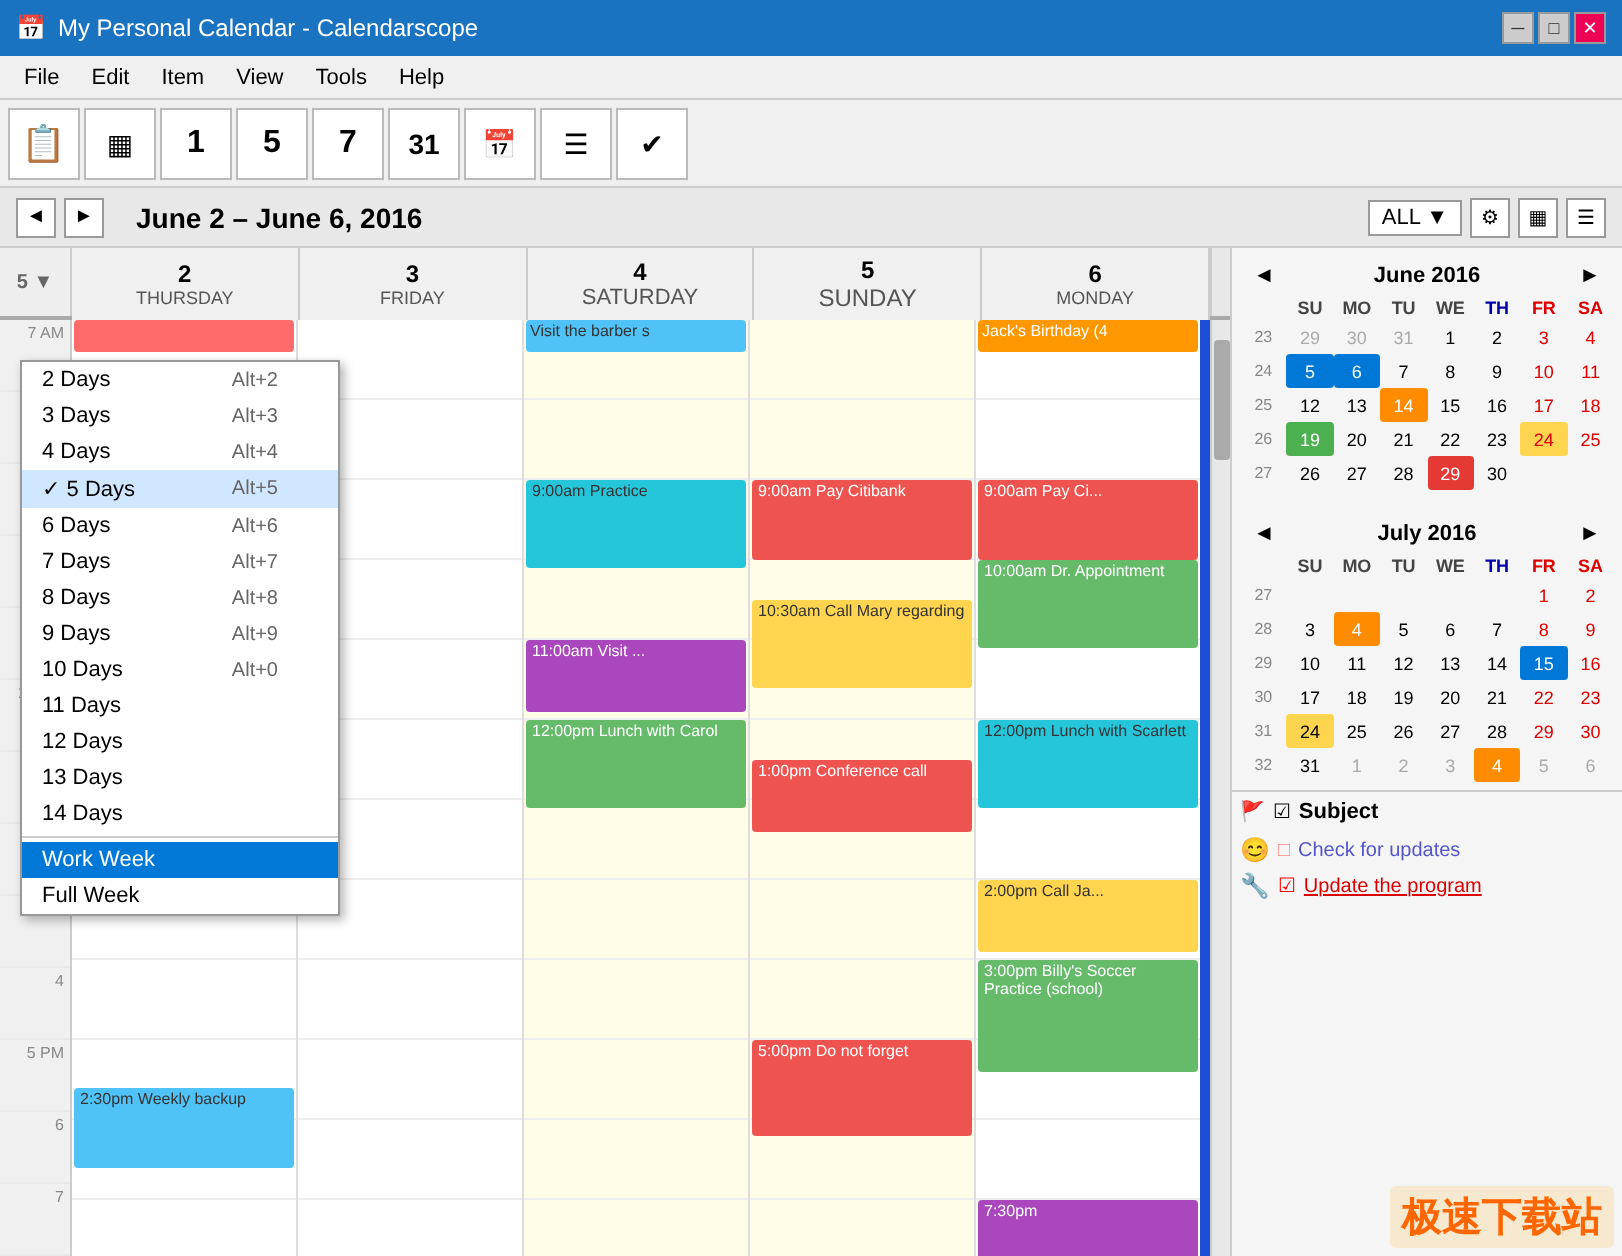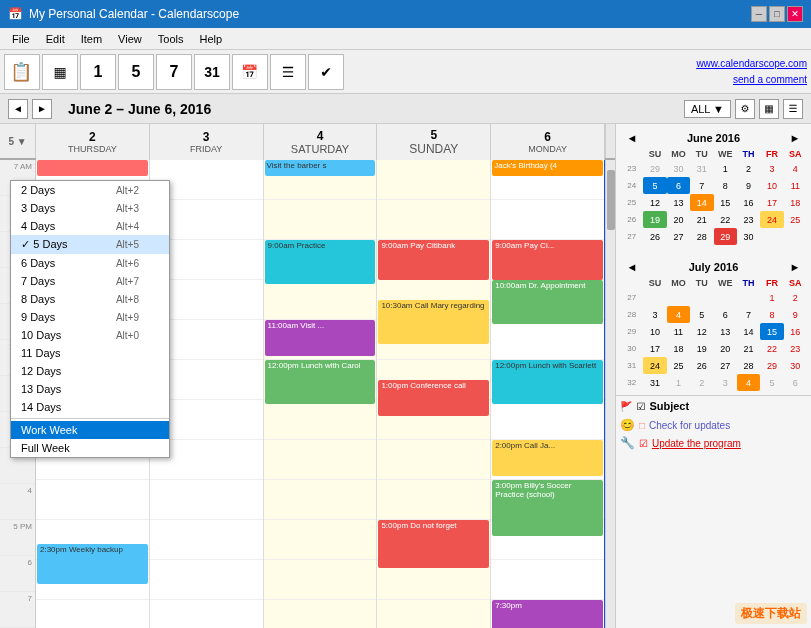--- a/index.html
+++ b/index.html
@@ -52,21 +52,21 @@
     .mini-cal { padding: 4px; }
     .mini-cal-header { display: flex; align-items: center; justify-content: space-between; padding: 2px 4px; font-size: 11px; font-weight: bold; }
     .mini-cal-nav { cursor: pointer; font-size: 11px; width: 16px; height: 16px; display: flex; align-items: center; justify-content: center; }
     .mini-cal-grid { width: 100%; }
     .mini-cal-grid th { font-size: 9px; text-align: center; padding: 1px; color: #444; }
     .mini-cal-grid td { font-size: 9px; text-align: center; padding: 1px 2px; cursor: pointer; width: 22px; height: 17px; }
 
     .tasks-panel { border-top: 1px solid #ccc; padding: 4px; flex: 1; font-size: 10px; }
 
     
-    .watermark { position: absolute; bottom: 4px; right: 4px; font-size: 12px; font-weight: bold; color: #ff6600; background: rgba(255,165,0,0.15); padding: 2px 6px; border-radius: 3px; z-index: 10; }
+    .watermark { position: absolute; bottom: 4px; right: 4px; font-size: 20px; font-weight: bold; color: #ff6600; background: rgba(255,165,0,0.15); padding: 2px 6px; border-radius: 3px; z-index: 10; }
 
     
     .days-header-row { display: flex; border-bottom: 1px solid #999; }
     .wk-cell { width: 36px; border-right: 1px solid #ccc; background: #f0f0f0; display: flex; align-items: center; justify-content: center; font-size: 9px; color: #666; }
     .day-header-cell { flex: 1; border-right: 1px solid #ccc; background: #f0f0f0; display: flex; flex-direction: column; align-items: center; justify-content: center; height: 36px; }
 
     .grid-body { display: flex; flex: 1; overflow: hidden; }
     .time-labels { width: 36px; display: flex; flex-direction: column; }
   </style>
 </head>
@@ -115,24 +115,20 @@
   <div class="toolbar-btn">
     <span>📅</span>
   </div>
   <div class="toolbar-btn">
     <span>☰</span>
   </div>
   <div class="toolbar-btn">
     <span>✔</span>
   </div>
   <div class="toolbar-spacer"></div>
-  <div class="toolbar-links">
-    <div style="color:blue;text-decoration:underline;cursor:pointer;">www.calendarscope.com</div>
-    <div style="color:blue;text-decoration:underline;cursor:pointer;">send a comment</div>
-  </div>
 </div>
 
 <div class="navbar">
   <div class="nav-arrow">◄</div>
   <div class="nav-arrow">►</div>
   <span style="width:8px;"></span>
   <span class="nav-title">June 2 – June 6, 2016</span>
   <div class="nav-right">
     <button class="all-btn">ALL ▼</button>
     <div class="nav-arrow">⚙</div>
@@ -261,21 +257,21 @@
           <div style="height:40px;border-bottom:1px solid #eee;"></div>
           <div style="height:40px;border-bottom:1px solid #eee;"></div>
           <div style="height:40px;border-bottom:1px solid #eee;"></div>
 
           <div class="event" style="position:absolute;top:80px;left:1px;right:1px;height:40px;background:#ef5350;border-radius:2px;font-size:8px;padding:1px 3px;overflow:hidden;color:white;">9:00am Pay Citibank</div>
           <div class="event" style="position:absolute;top:140px;left:1px;right:1px;height:44px;background:#ffd54f;border-radius:2px;font-size:8px;padding:1px 3px;overflow:hidden;color:#333;">10:30am Call Mary regarding</div>
           <div class="event" style="position:absolute;top:220px;left:1px;right:1px;height:36px;background:#ef5350;border-radius:2px;font-size:8px;padding:1px 3px;overflow:hidden;color:white;">1:00pm Conference call</div>
           <div class="event" style="position:absolute;top:360px;left:1px;right:1px;height:48px;background:#ef5350;border-radius:2px;font-size:8px;padding:1px 3px;overflow:hidden;color:white;">5:00pm Do not forget</div>
         </div>
 
-        <div style="flex:1;border-right:1px solid #1d4ed8;position:relative;background:white;">
+        <div style="flex:1;border-right:5px solid #1d4ed8;position:relative;background:white;">
           <div style="height:40px;border-bottom:1px solid #eee;"></div>
           <div style="height:40px;border-bottom:1px solid #eee;"></div>
           <div style="height:40px;border-bottom:1px solid #eee;"></div>
           <div style="height:40px;border-bottom:1px solid #eee;"></div>
           <div style="height:40px;border-bottom:1px solid #eee;"></div>
           <div style="height:40px;border-bottom:1px solid #eee;"></div>
           <div style="height:40px;border-bottom:1px solid #eee;"></div>
           <div style="height:40px;border-bottom:1px solid #eee;"></div>
           <div style="height:40px;border-bottom:1px solid #eee;"></div>
           <div style="height:40px;border-bottom:1px solid #eee;"></div>

